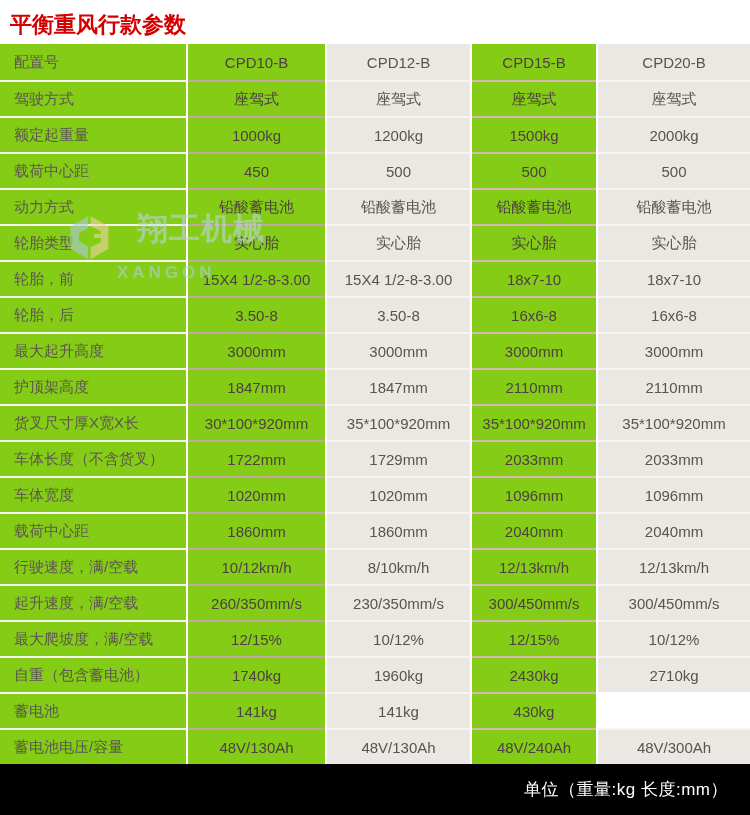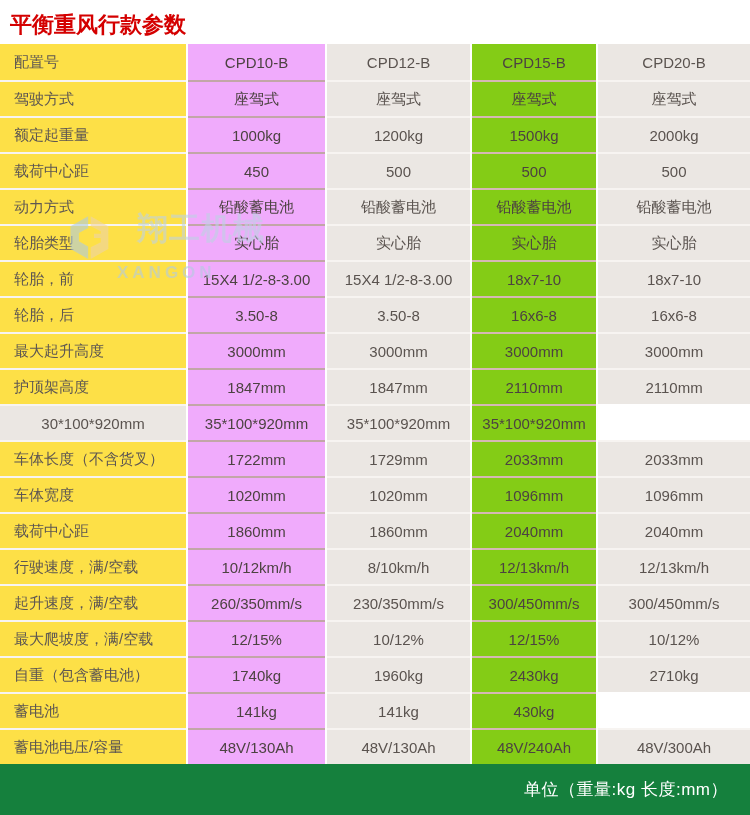--- a/index.html
+++ b/index.html
@@ -27,33 +27,33 @@
   .cell {
     box-sizing: border-box;
     display: flex; align-items: center; justify-content: center;
     font-size: 15px; color: #5a534f;
     background: #ebe7e3;
     white-space: nowrap; overflow: hidden;
   }
   .cell.label {
     justify-content: flex-start;
     padding-left: 14px;
-    background: #fde047;
+    background: #84cc16;
     color: #5d5652;
   }
-  .row .cell:nth-child(2) { background: #f0abfc; color: #4c4241; }
+  .row .cell:nth-child(2) { background: #84cc16; color: #4c4241; }
   .row .cell:nth-child(4) { background: #84cc16; color: #4c4241; }
   .row:not(:first-child) .cell { border-top: 2px solid #f7f4f1; }
   .row:not(:first-child) .cell:nth-child(2) { border-top-color: #c2a6a7; }
   .row:not(:first-child) .cell:nth-child(4) { border-top-color: #d5b8b6; }
 
   .footer {
     position: absolute; left: 0; top: 764px;
     width: 750px; height: 51px;
-    background: #15803d;
+    background: #000000;
     box-sizing: border-box;
     display: flex; align-items: center; justify-content: flex-end;
     padding-right: 22px;
   }
   .footer-note { color: #ffffff; font-size: 17px; letter-spacing: 0.5px; }
 
   .watermark {
     position: absolute; left: 68px; top: 213px;
     display: flex; align-items: flex-start; gap: 7px;
     opacity: 0.6; pointer-events: none;
@@ -142,20 +142,21 @@
     <div class="cell v">3000mm</div>
   </div>
     <div class="row">
     <div class="cell label">护顶架高度</div>
     <div class="cell v">1847mm</div>
     <div class="cell v">1847mm</div>
     <div class="cell v">2110mm</div>
     <div class="cell v">2110mm</div>
   </div>
     <div class="row">
+    <div class="cell label">货叉尺寸厚X宽X长</div>
     <div class="cell v">30*100*920mm</div>
     <div class="cell v">35*100*920mm</div>
     <div class="cell v">35*100*920mm</div>
     <div class="cell v">35*100*920mm</div>
   </div>
     <div class="row">
     <div class="cell label">车体长度（不含货叉）</div>
     <div class="cell v">1722mm</div>
     <div class="cell v">1729mm</div>
     <div class="cell v">2033mm</div>

